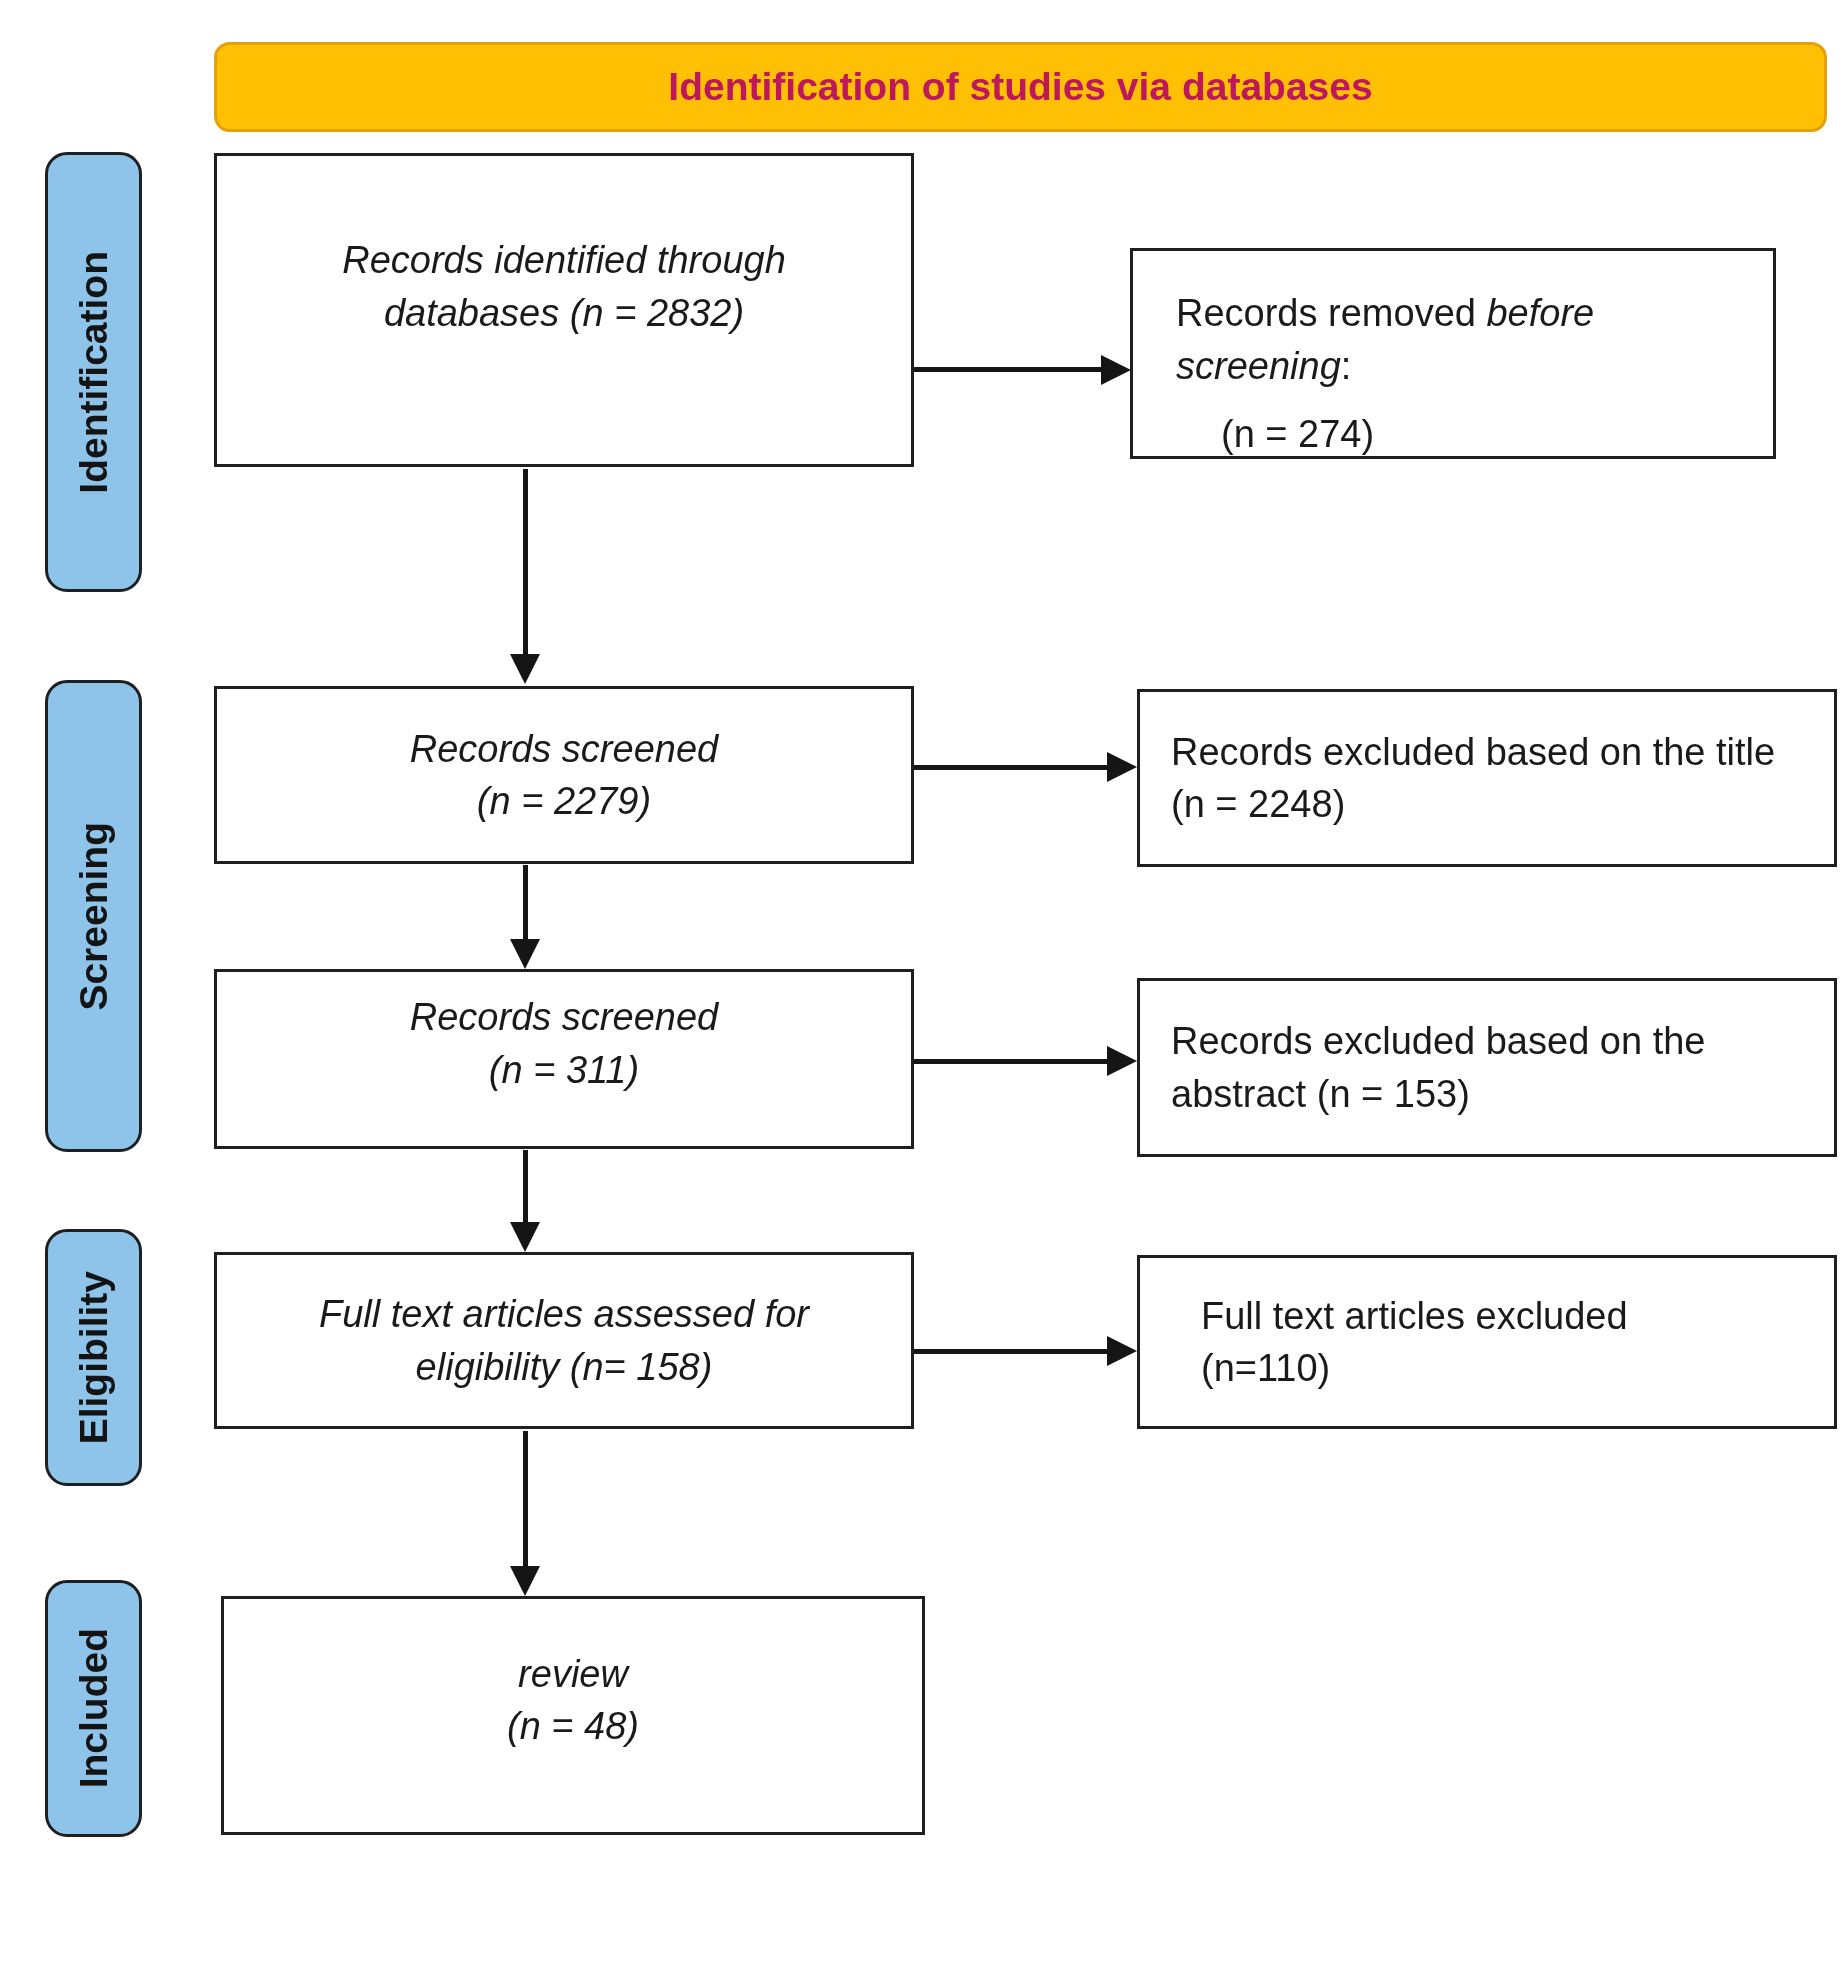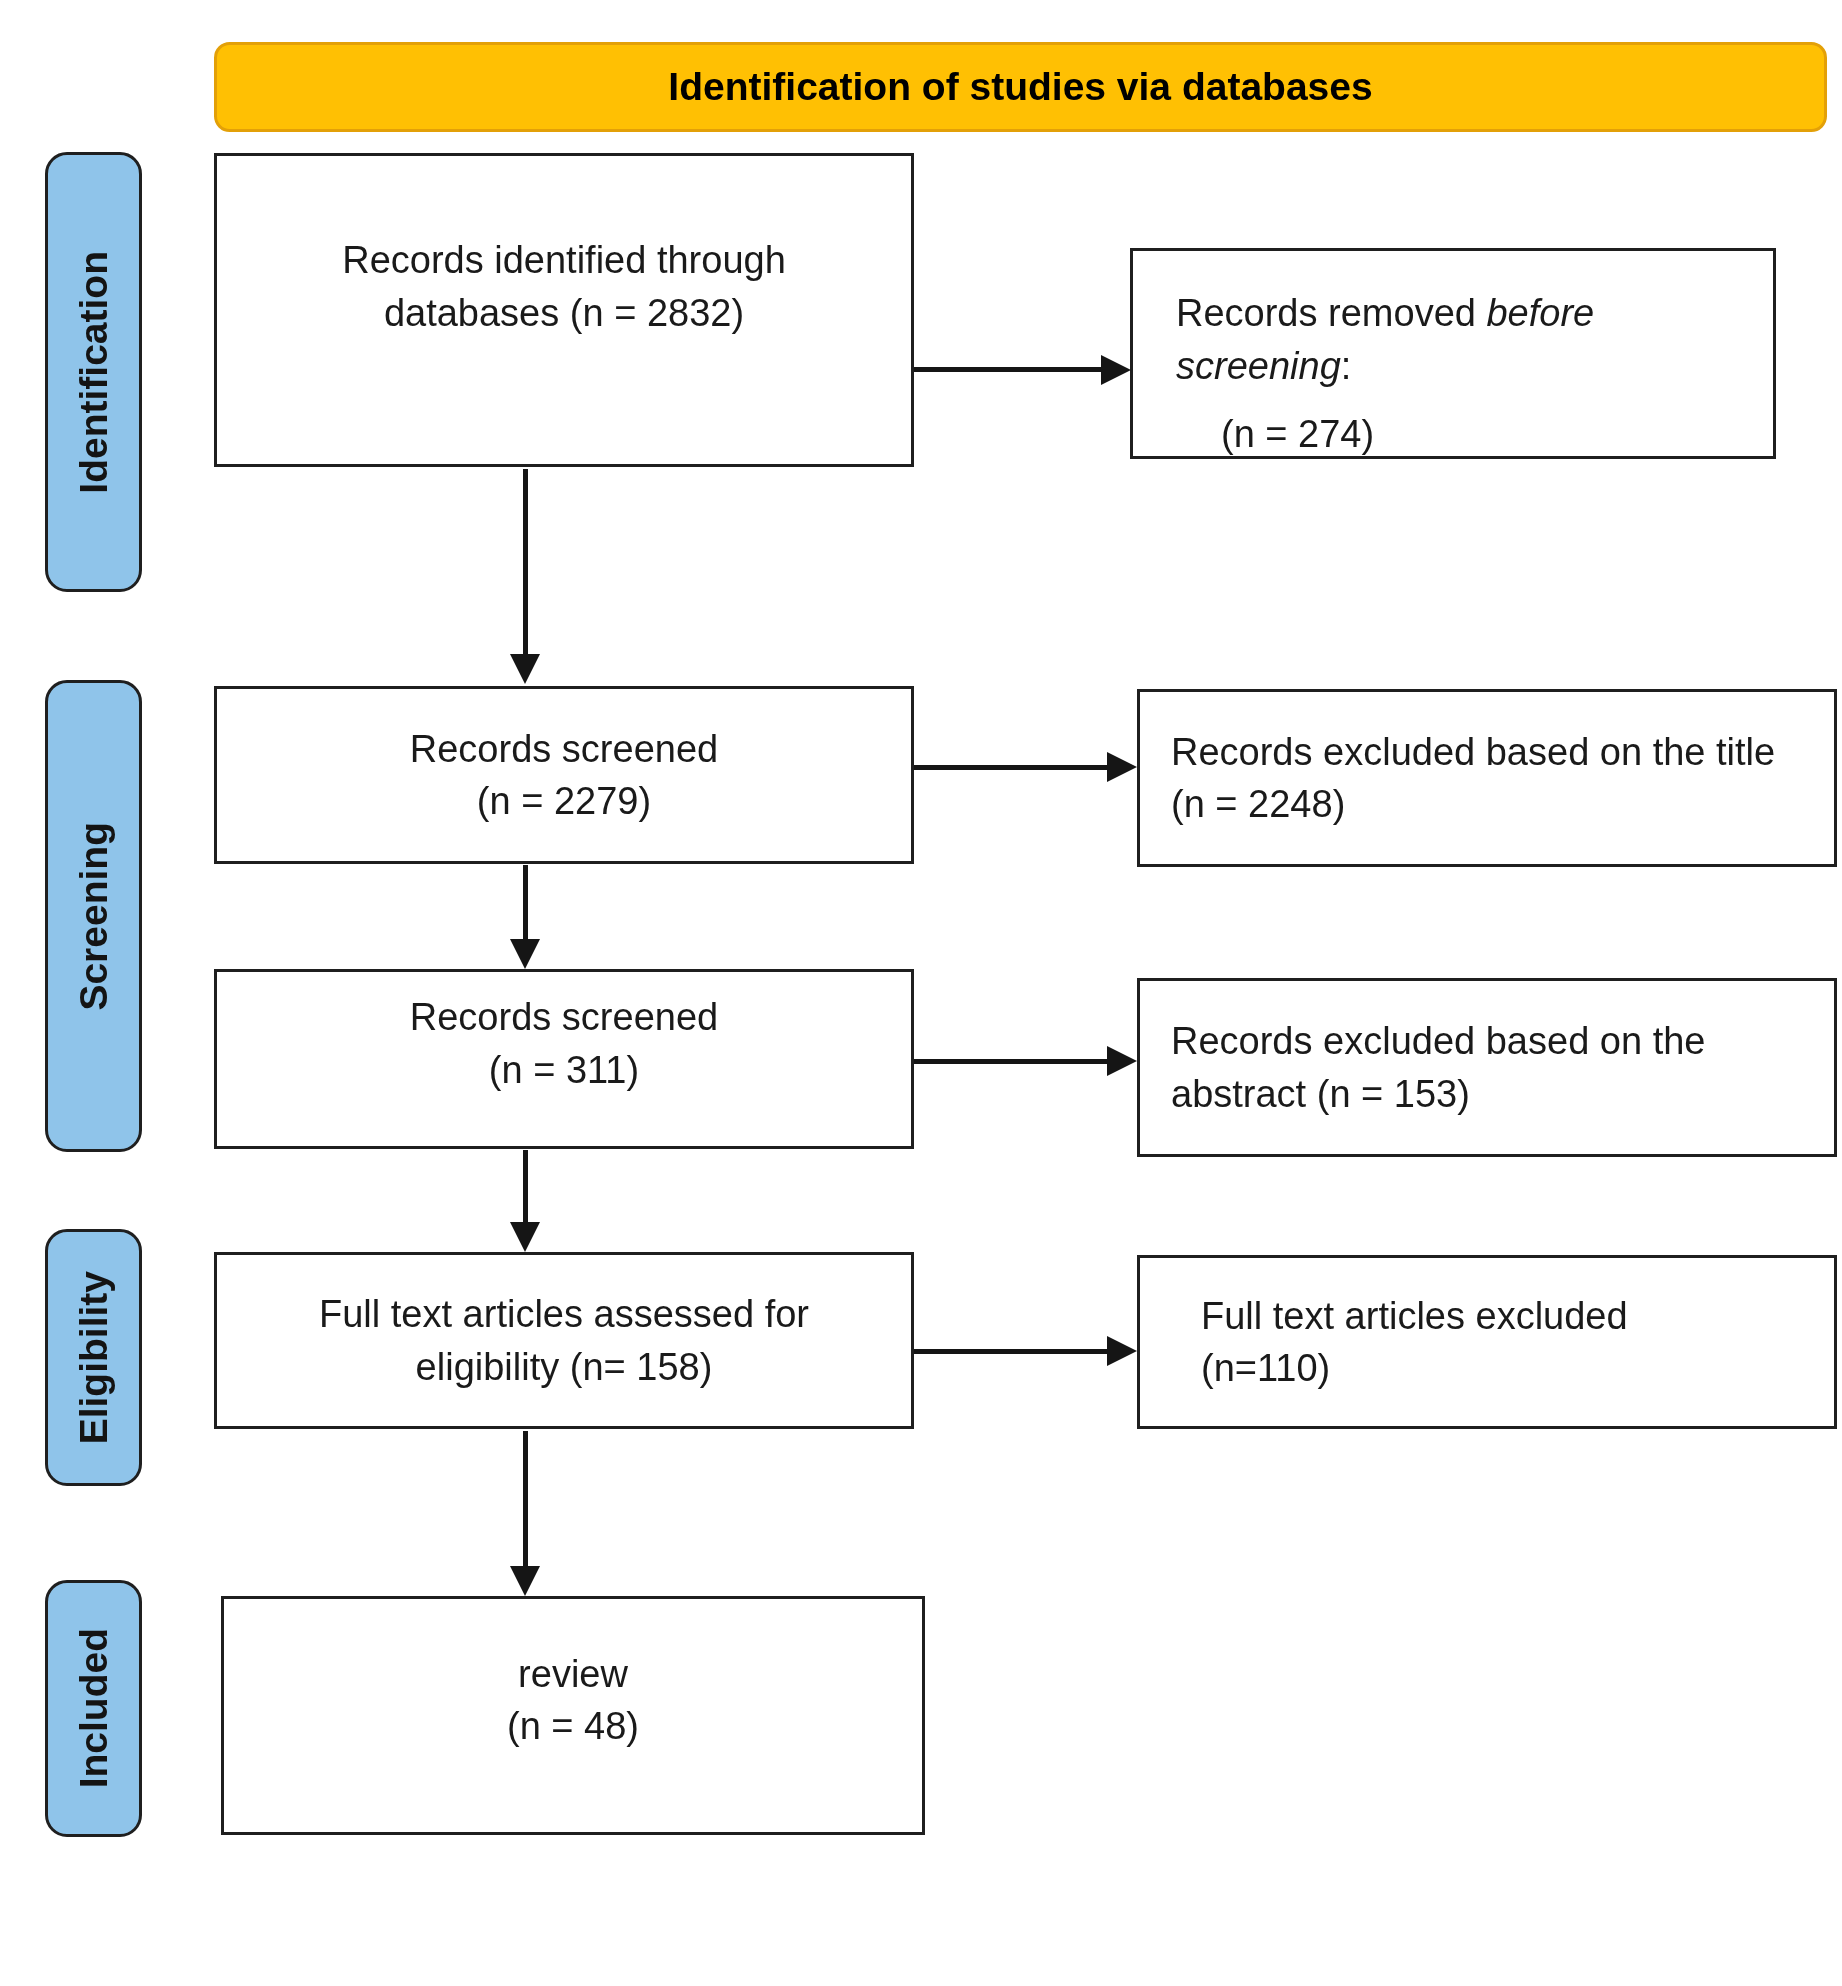--- a/index.html
+++ b/index.html
@@ -12,21 +12,21 @@
     overflow:hidden;
   }
   
   .banner{
     position:absolute;left:214px;top:42px;width:1613px;height:90px;
     background:#FFC003;
     border:3.1px solid #E3A008;
     border-radius:15.7px;
     box-sizing:border-box;
     display:flex;align-items:center;justify-content:center;
-    font-size:39px;font-weight:bold;color:#000000;
+    font-size:39px;font-weight:bold;color:#be185d;
   }
   
   .stage{
     position:absolute;left:45px;width:97px;
     background:#8FC4EA;
     border:3.9px solid #1f1f1f;
     border-radius:22px;
     box-sizing:border-box;
     display:flex;align-items:center;justify-content:center;
   }
@@ -43,21 +43,21 @@
   
   .box{
     position:absolute;
     background:#ffffff;
     border:3.9px solid #1f1f1f;
     box-sizing:border-box;
     font-size:38px;line-height:1.38;
   }
   .center-lines{
     display:flex;flex-direction:column;align-items:center;justify-content:center;
-    text-align:center;height:100%;
+    text-align:center;height:100%;font-style:italic;
   }
   .flow-1{left:214px;top:153px;width:700px;height:314px;}
   .flow-1 .center-lines{padding-bottom:47px;box-sizing:border-box;}
   .flow-2{left:214px;top:686px;width:700px;height:178px;}
   .flow-3{left:214px;top:969px;width:700px;height:180px;}
   .flow-3 .center-lines{padding-bottom:31px;box-sizing:border-box;}
   .flow-4{left:214px;top:1252px;width:700px;height:177px;}
   .flow-5{left:221px;top:1596px;width:704px;height:239px;}
   .flow-5 .center-lines{padding-bottom:31px;box-sizing:border-box;}
 

